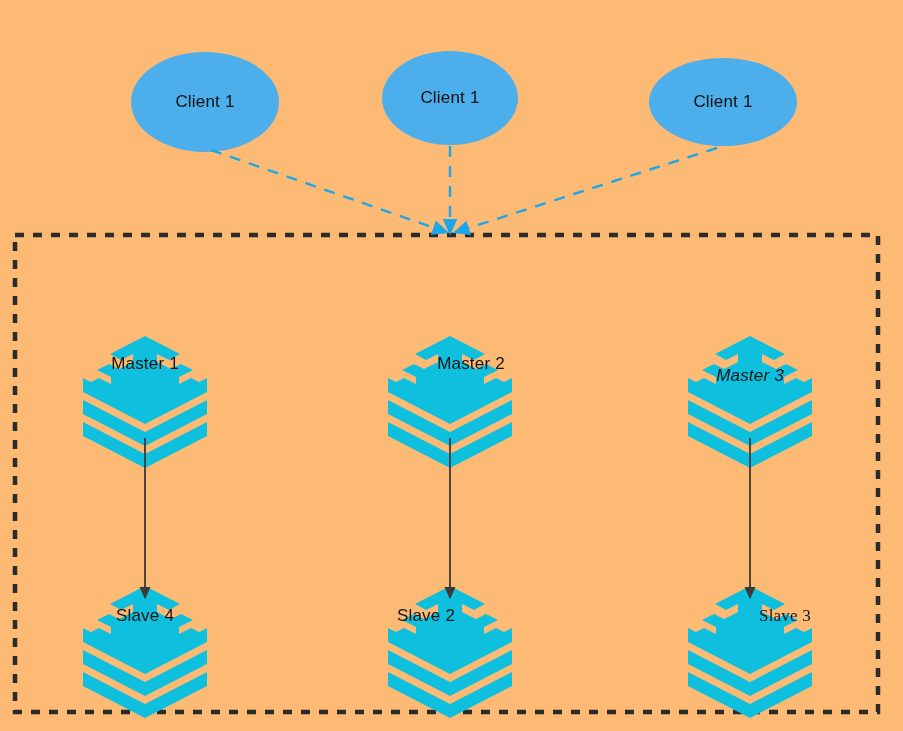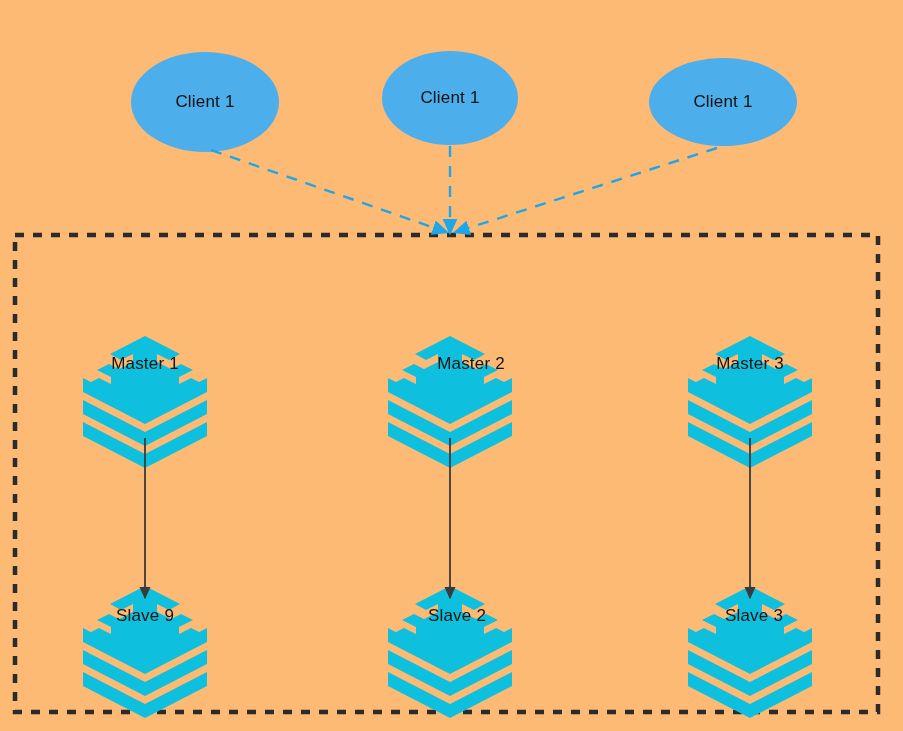--- a/index.html
+++ b/index.html
@@ -108,19 +108,19 @@
     <line x1="450" y1="438" x2="450" y2="598" stroke="#3A3A3A" stroke-width="1.8" marker-end="url(#arrow-solid)"></line>
     <line x1="750" y1="438" x2="750" y2="598" stroke="#3A3A3A" stroke-width="1.8" marker-end="url(#arrow-solid)"></line>
   </svg>
 
   <div class="node-label client-label" style="left:155px; top:92px; width:100px;">Client 1</div>
   <div class="node-label client-label" style="left:400px; top:88px; width:100px;">Client 1</div>
   <div class="node-label client-label" style="left:673px; top:92px; width:100px;">Client 1</div>
 
   <div class="node-label tier-label" style="left:95px; top:310px; width:100px;">Master 1</div>
   <div class="node-label tier-label" style="left:421px; top:310px; width:100px;">Master 2</div>
-  <div class="node-label tier-label" style="left:700px; top:310px; width:100px;">Master 3</div>
+  <div class="node-label tier-label" style="left:700px; top:322px; width:100px;font-style:italic;">Master 3</div>
 
-  <div class="node-label tier-label" style="left:95px; top:562px; width:100px;">Slave 9</div>
-  <div class="node-label tier-label" style="left:407px; top:562px; width:100px;">Slave 2</div>
-  <div class="node-label tier-label" style="left:704px; top:562px; width:100px;">Slave 3</div>
+  <div class="node-label tier-label" style="left:95px; top:562px; width:100px;">Slave 4</div>
+  <div class="node-label tier-label" style="left:376px; top:562px; width:100px;">Slave 2</div>
+  <div class="node-label tier-label" style="left:735px; top:562px; width:100px;font-family:Liberation Serif, serif;">Slave 3</div>
 
 </div>
 
 </body></html>

